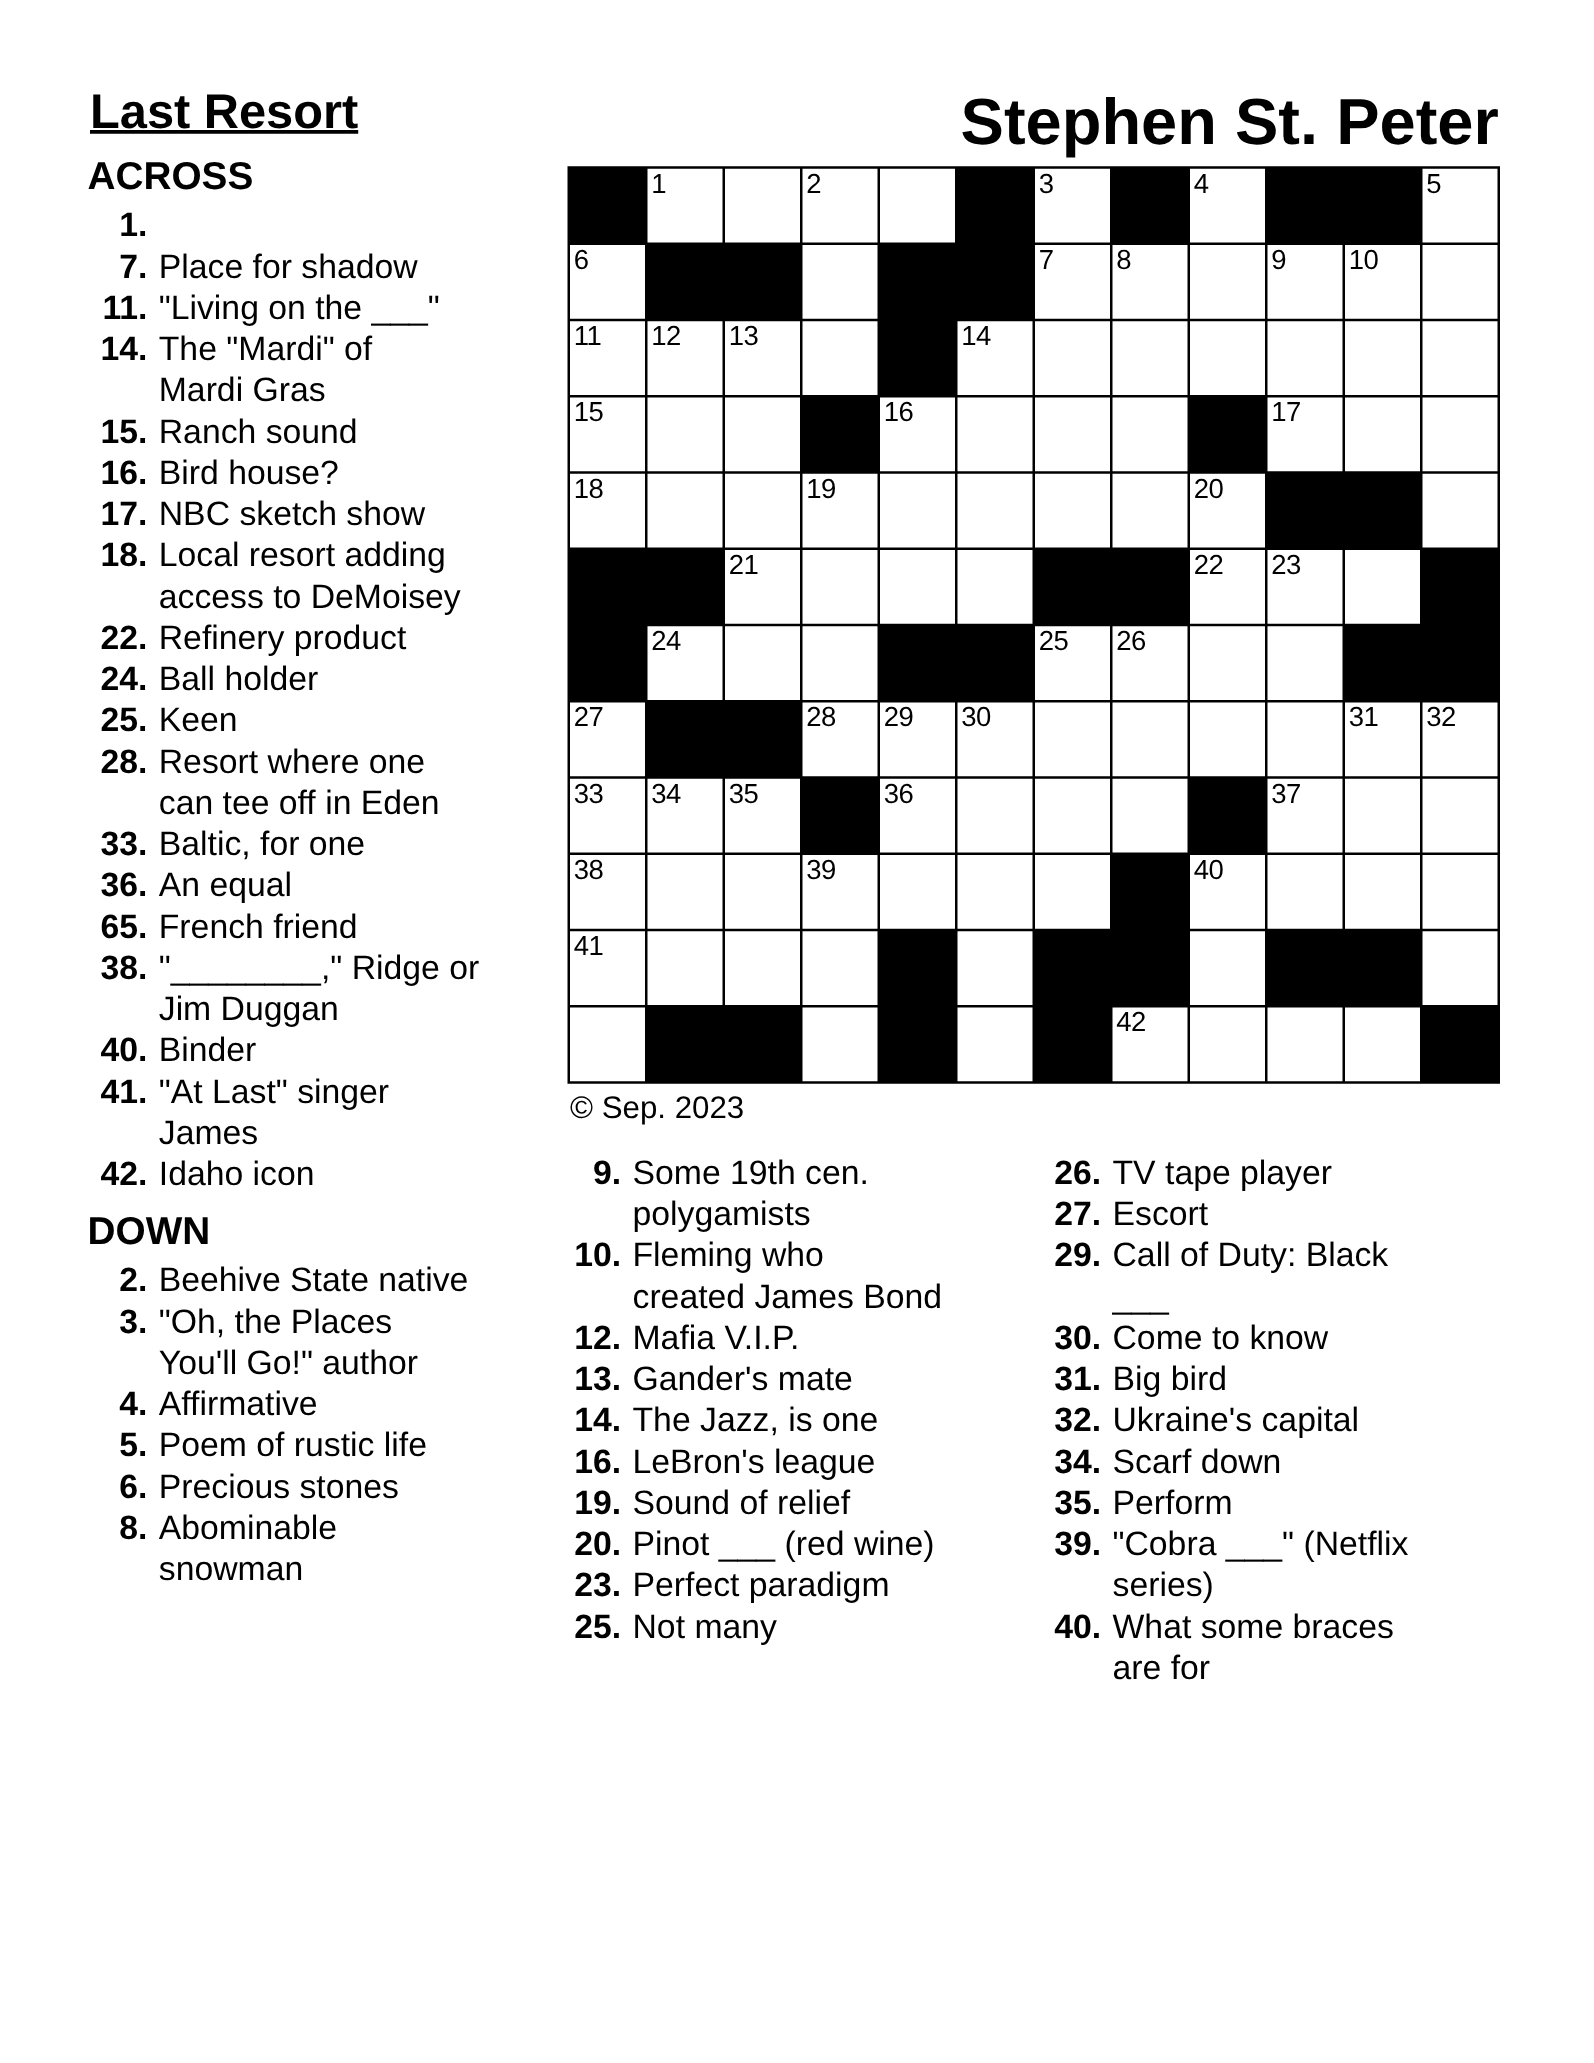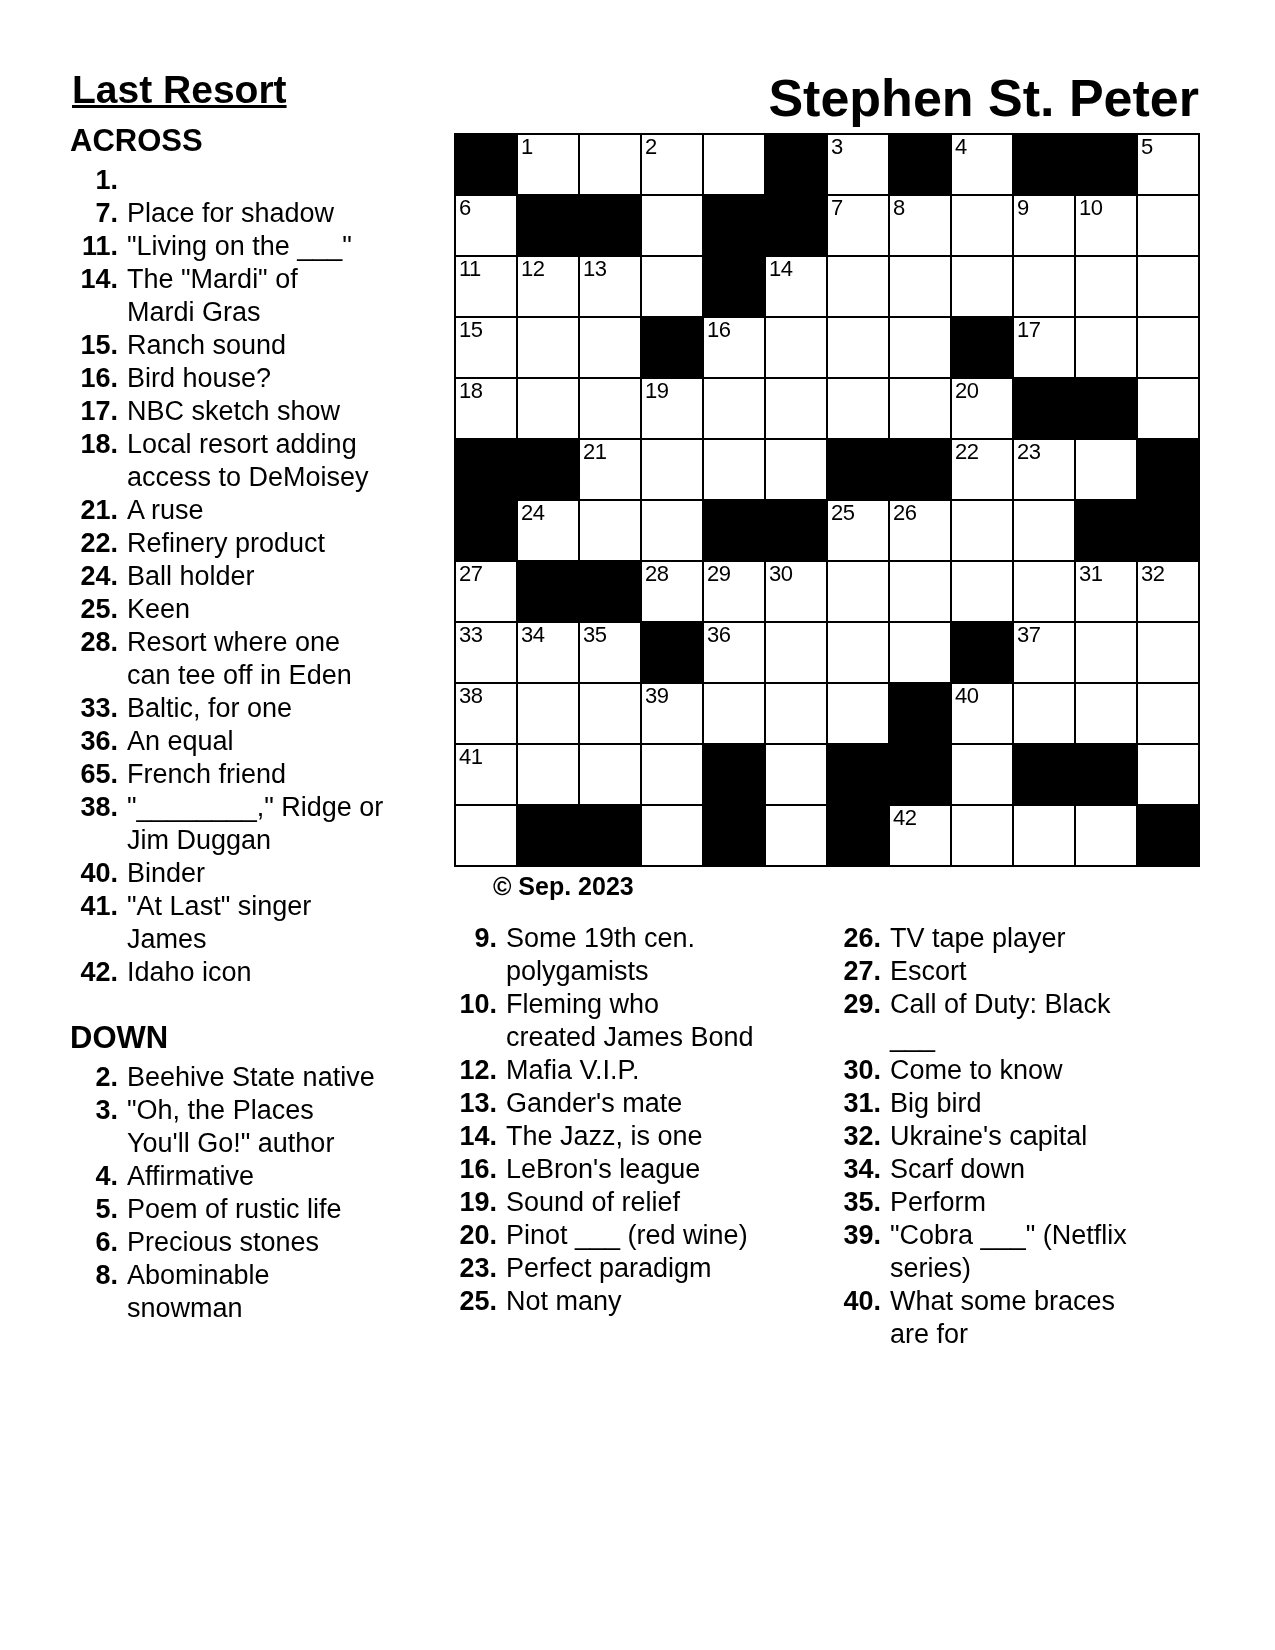--- a/index.html
+++ b/index.html
@@ -12,32 +12,32 @@
   .title {
     position:absolute; left:72px; top:68px;
     font-size:39px; font-weight:bold;text-decoration:underline;
   }
   .byline {
     position:absolute; right:76px; top:68px;
     font-size:52px; font-weight:bold;
   }
   .col-left { position:absolute; left:70px; top:124px; width:375px; }
   .section-header { font-size:31px; font-weight:bold; line-height:34px; margin:0 0 6px 0; }
-  .down-header { margin-top:32px; }
+  .down-header { margin-top:12px; }
   .clue { display:flex; font-size:27px; line-height:33px; }
   .clue .num { flex:none; text-align:right; font-weight:bold; }
   .col-left .clue .num { width:48px; }
   .clue .txt { margin-left:9px; }
   .col-mid { position:absolute; left:455px; top:922px; width:365px; }
   .col-mid .clue .num { width:42px; }
   .col-right { position:absolute; left:836px; top:922px; width:400px; }
   .col-right .clue .num { width:45px; }
   .copyright {
     position:absolute; left:456px; top:872px;
-    font-size:25px; font-weight:bold;margin-left:37px;
+    font-size:25px; font-weight:normal;
   }
   #grid {
     position:absolute; left:454px; top:133px;
     background:#000000; padding:2px;
     display:grid;
     grid-template-columns:repeat(12,60px);
     grid-template-rows:repeat(12,59px);
     gap:2px;
   }
   .cell { background:#ffffff; position:relative; }
@@ -97,26 +97,20 @@
         </div>
       </div>
       <div class="clue">
         <span class="num">18.</span>
         <div class="txt">
           <div>Local resort adding</div>
           <div>access to DeMoisey</div>
         </div>
       </div>
       <div class="clue">
-        <span class="num">21.</span>
-        <div class="txt">
-          <div>A ruse</div>
-        </div>
-      </div>
-      <div class="clue">
         <span class="num">22.</span>
         <div class="txt">
           <div>Refinery product</div>
         </div>
       </div>
       <div class="clue">
         <span class="num">24.</span>
         <div class="txt">
           <div>Ball holder</div>
         </div>

